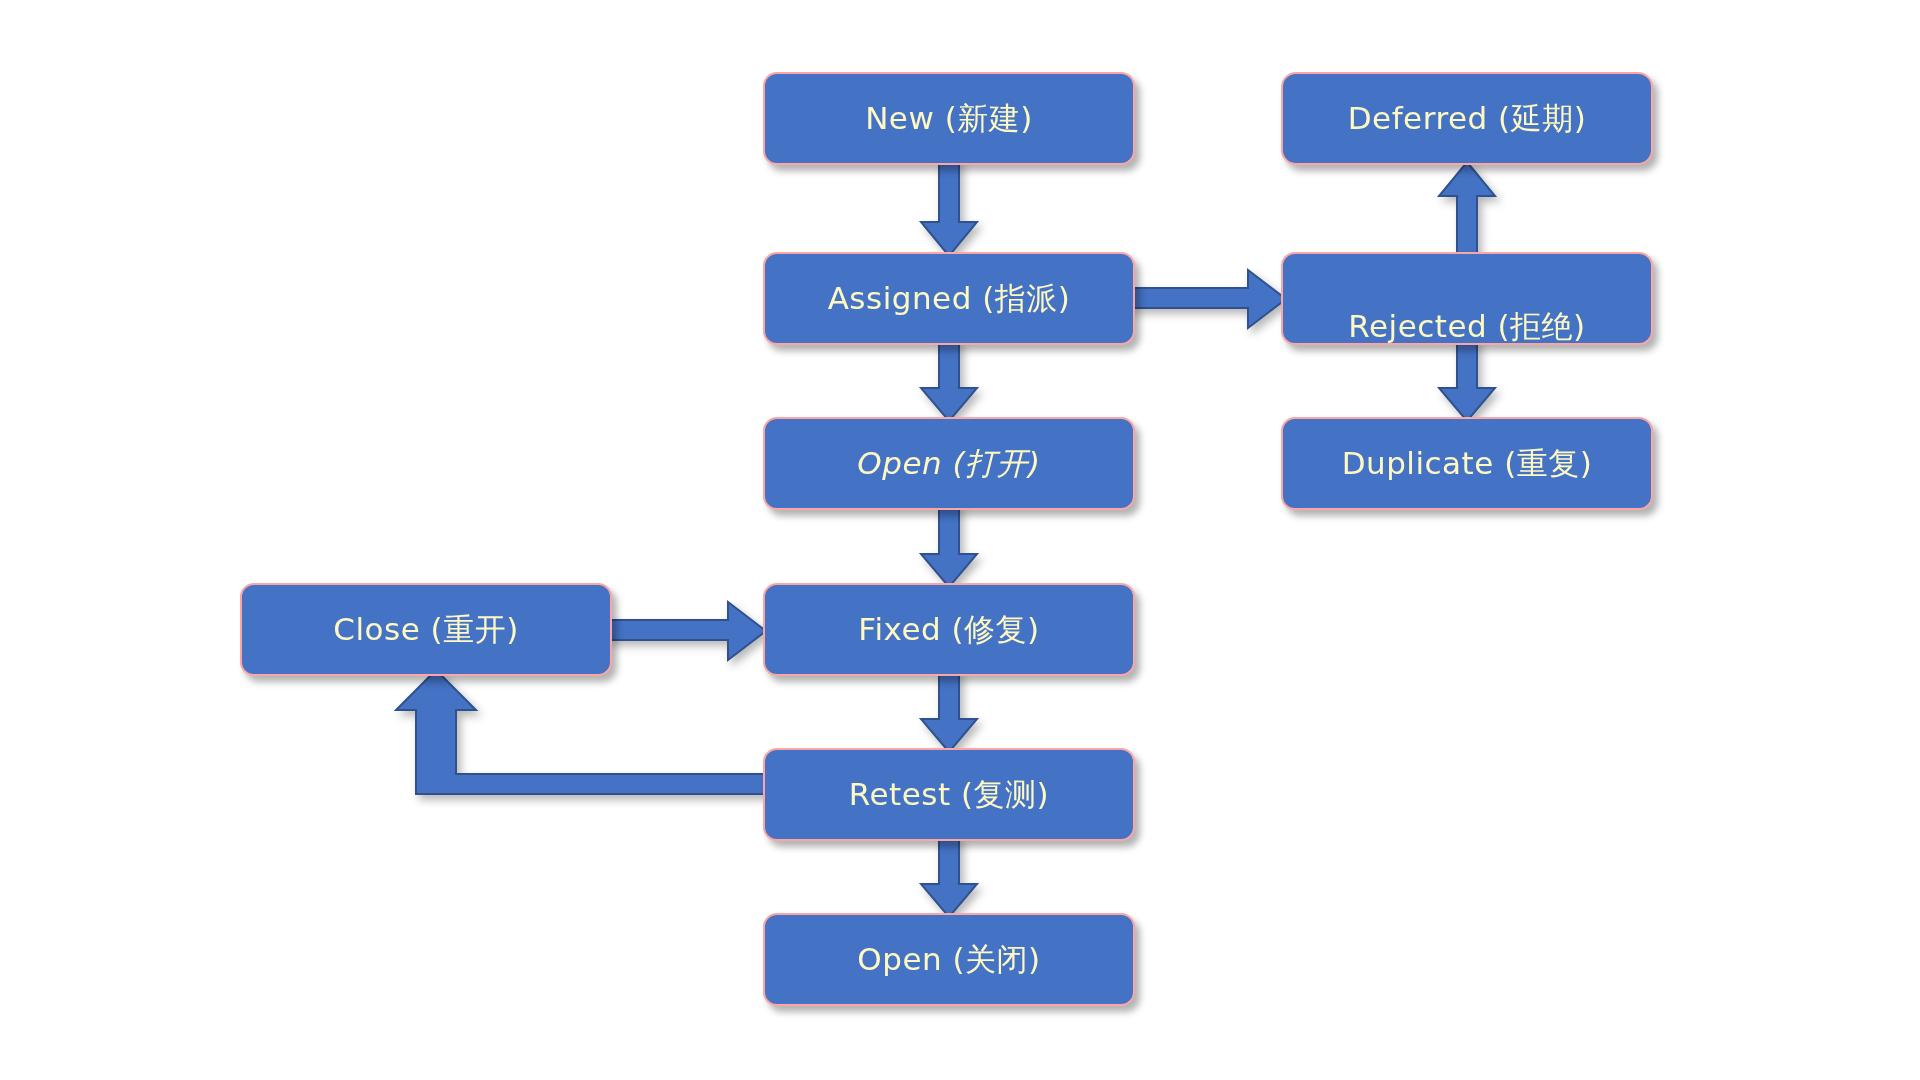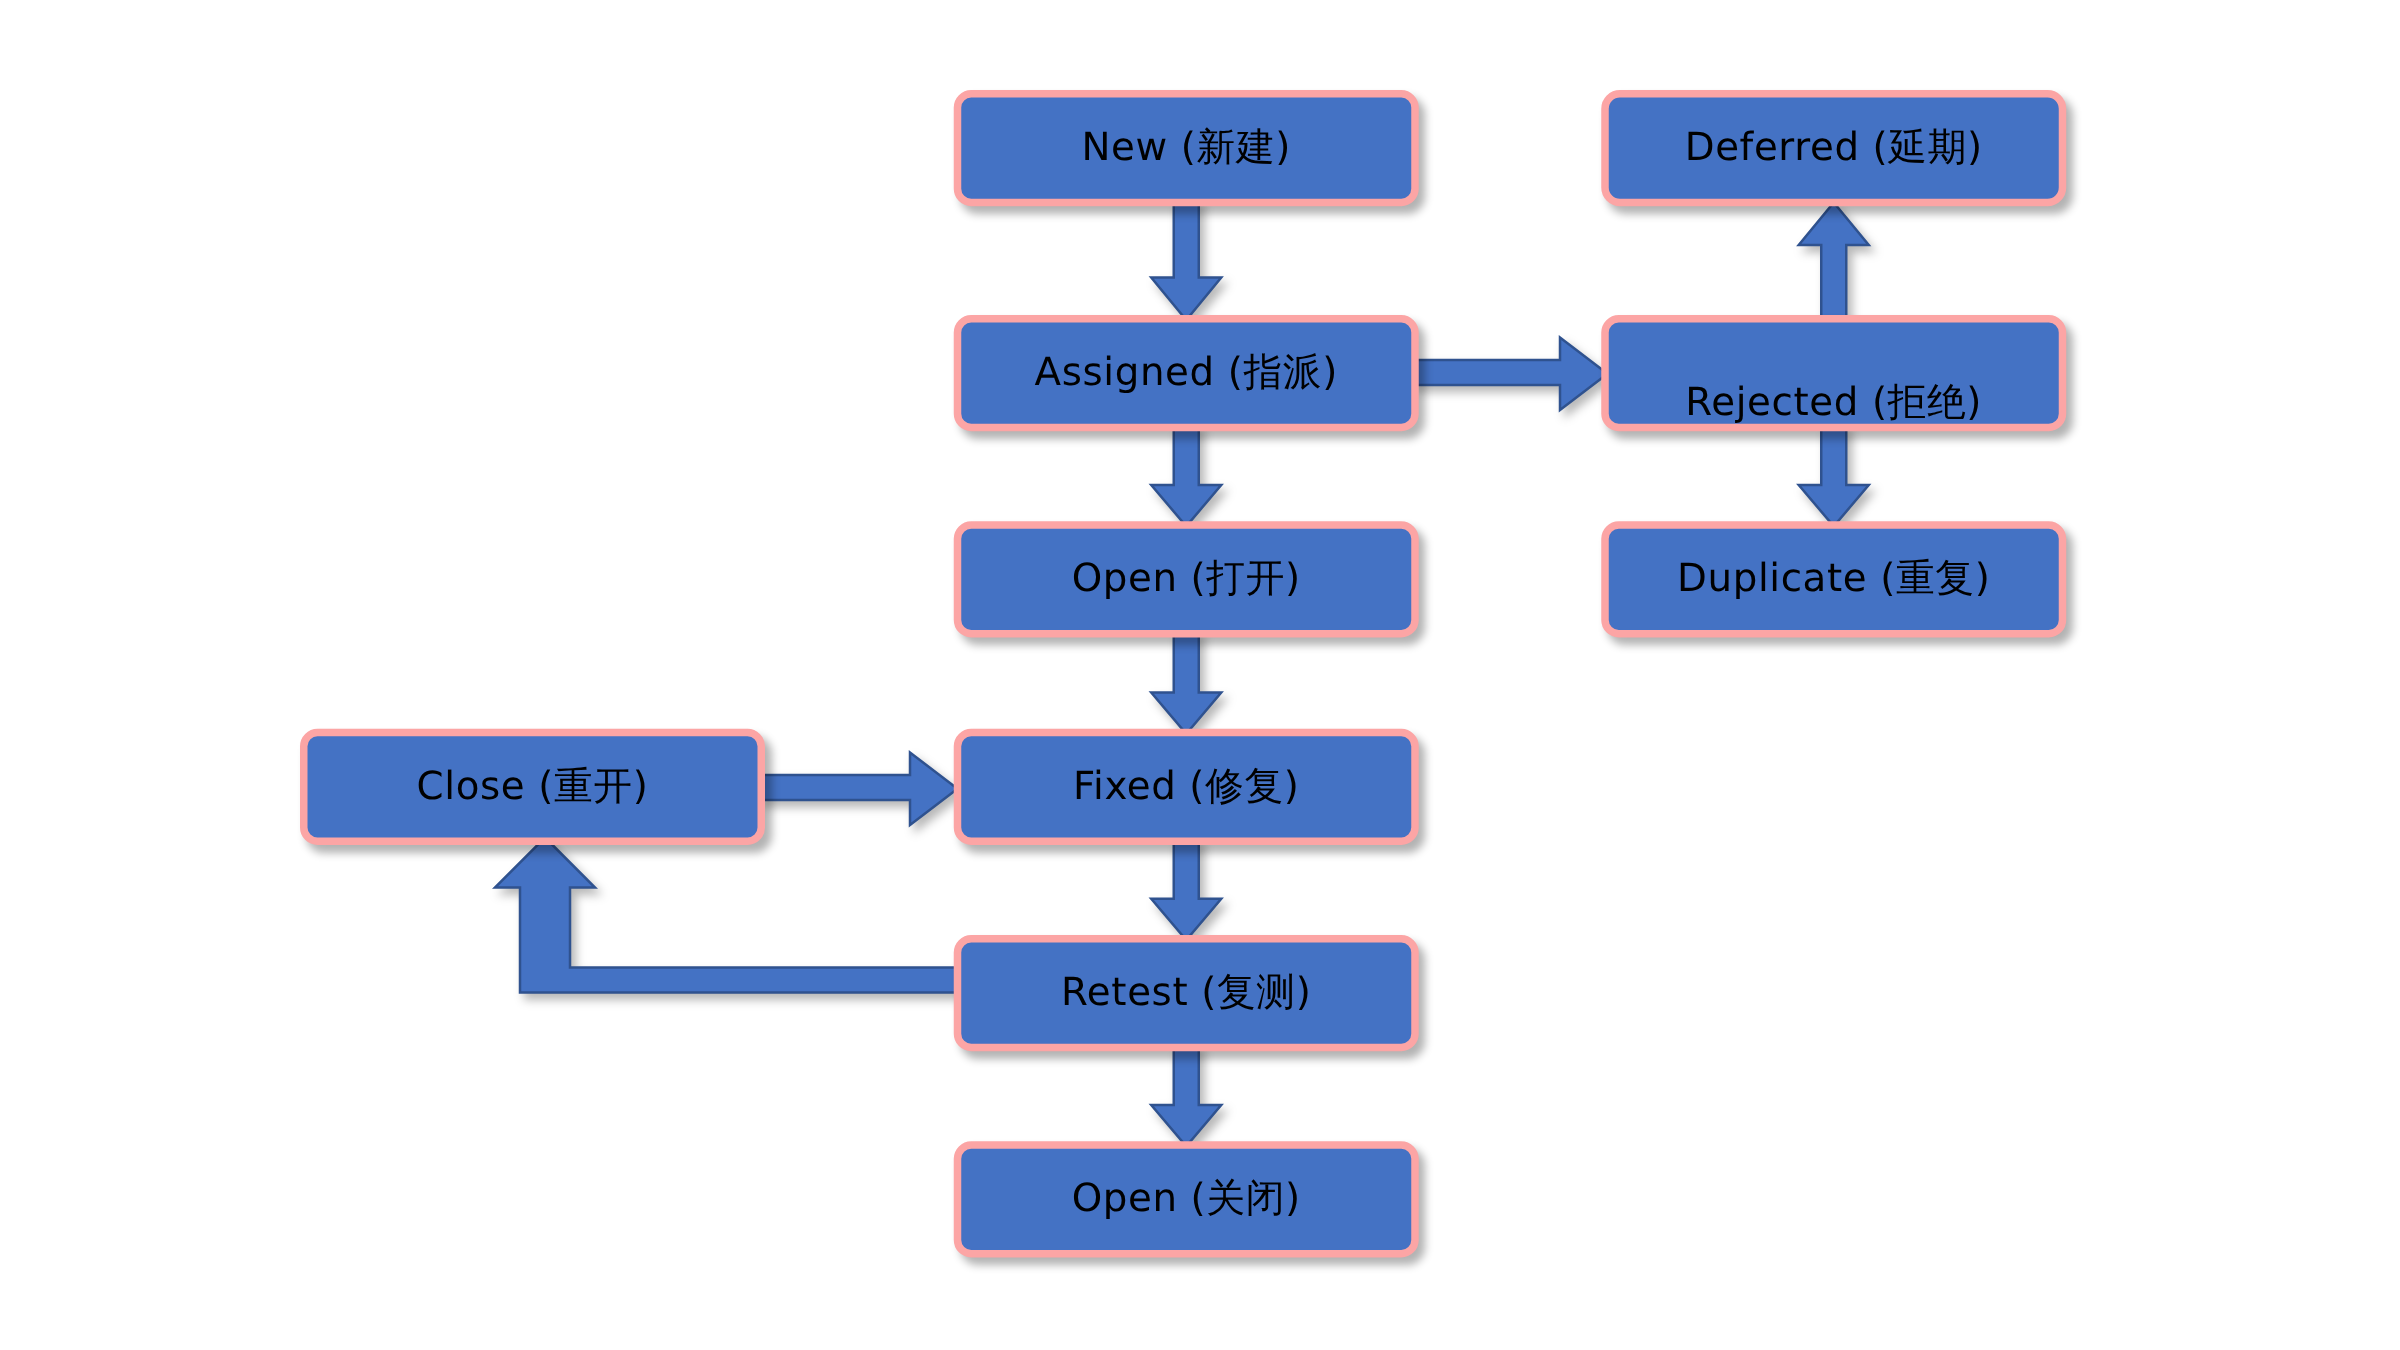--- a/index.html
+++ b/index.html
@@ -19,23 +19,23 @@
     width: 1920px;
     height: 1080px;
     background: #ffffff;
   }
 
   
   .node {
     position: absolute;
     box-sizing: border-box;
     background: #4472C4;
-    border: 6px solid #fca5a5;
+    border: 2px solid #fca5a5;
     border-radius: 14px;
-    color: #000000;
+    color: #fef9c3;
     display: flex;
     align-items: center;
     justify-content: center;
     text-align: center;
     font-family: "DejaVu Sans", "Liberation Sans", sans-serif;
     font-size: 31px;
     font-weight: 400;
     letter-spacing: 0.5px;
     box-shadow: 5px 6px 7px rgba(0,0,0,0.30);
     user-select: none;
@@ -70,21 +70,21 @@
 <div id="canvas">
 
   <div class="node" style="left:763px; top:72px; width:372px; height:93px;">
     <span class="node-label">New (新建)</span>
   </div>
 
   <div class="node" style="left:763px; top:252px; width:372px; height:93px;">
     <span class="node-label">Assigned (指派)</span>
   </div>
 
-  <div class="node" style="left:763px; top:417px; width:372px; height:93px;">
+  <div class="node" style="left:763px; top:417px; width:372px; height:93px;font-style:italic;">
     <span class="node-label">Open (打开)</span>
   </div>
 
   <div class="node" style="left:763px; top:583px; width:372px; height:93px;">
     <span class="node-label">Fixed (修复)</span>
   </div>
 
   <div class="node" style="left:763px; top:748px; width:372px; height:93px;">
     <span class="node-label">Retest (复测)</span>
   </div>

